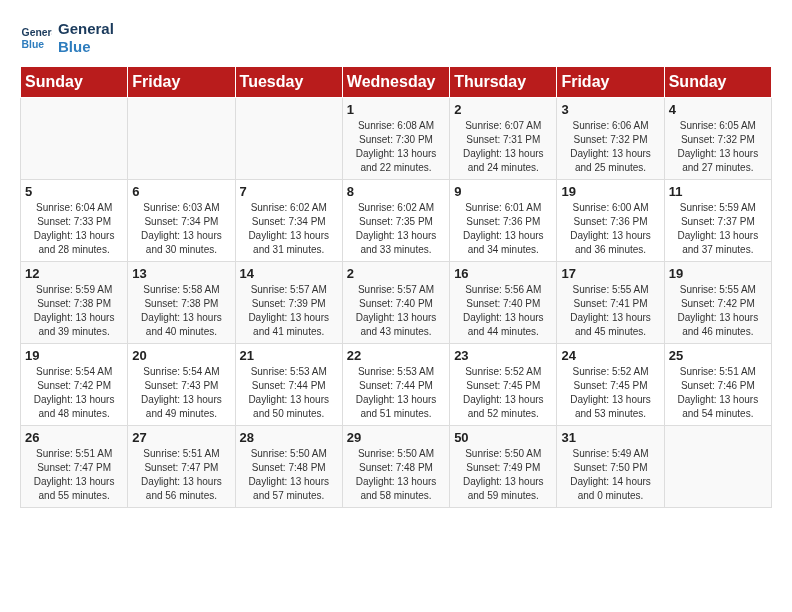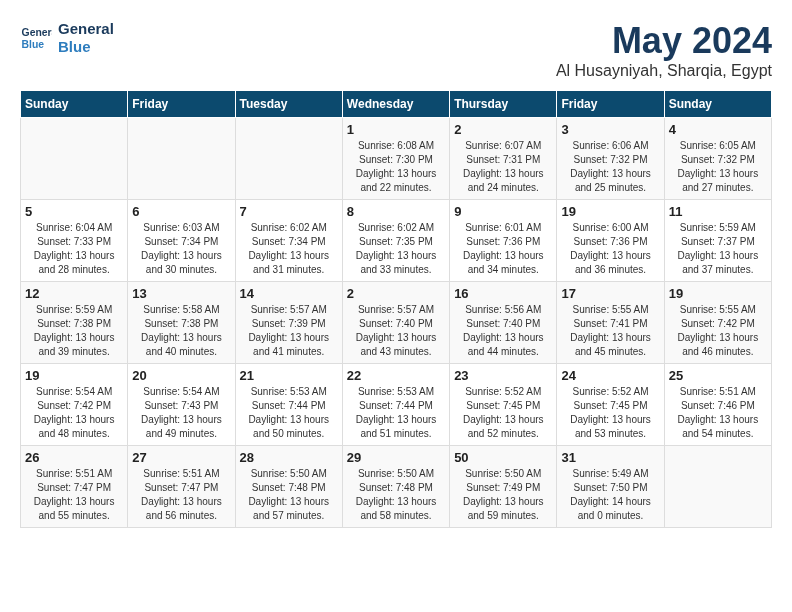--- a/index.html
+++ b/index.html
@@ -36,25 +36,25 @@
     .subtitle {
       font-size: 16px;
       color: #333;
     }
     table {
       width: 100%;
       border-collapse: collapse;
       font-size: 11px;
     }
     thead tr th {
-      background: #0c4a6e;
+      background: #b91c1c;
       color: #fff;
       padding: 6px 4px;
       text-align: left;
-      font-size: 12px;
+      font-size: 16px;
       font-weight: bold;
       border: 1px solid #fff;
     }
     tbody tr td {
       border: 1px solid #ddd;
       vertical-align: top;
       padding: 4px;
       min-height: 80px;
       width: calc(100% / 7);
     }
@@ -88,24 +88,20 @@
     <svg class="logo-icon" viewBox="0 0 40 40" xmlns="http://www.w3.org/2000/svg">
       <text x="2" y="18" font-size="13" font-weight="bold" fill="#1a3a5c">General</text>
       <text x="2" y="32" font-size="13" font-weight="bold" fill="#2e7dbe">Blue</text>
       <polygon points="32,5 40,15 36,10" fill="#2e7dbe"></polygon>
     </svg>
     <div style="display:flex; flex-direction:column; line-height:1.2; margin-left:2px;">
       <span style="font-size:15px; font-weight:bold; color:#1a3a5c;">General</span>
       <span style="font-size:15px; font-weight:bold; color:#2e7dbe;">Blue</span>
     </div>
   </div>
-  <div class="title-block">
-    <div class="main-title">May 2024</div>
-    <div class="subtitle">Al Husayniyah, Sharqia, Egypt</div>
-  </div>
 </div>
 
 <table>
   <thead>
     <tr>
     <th>Sunday</th>
         <th>Friday</th>
         <th>Tuesday</th>
         <th>Wednesday</th>
         <th>Thursday</th>

